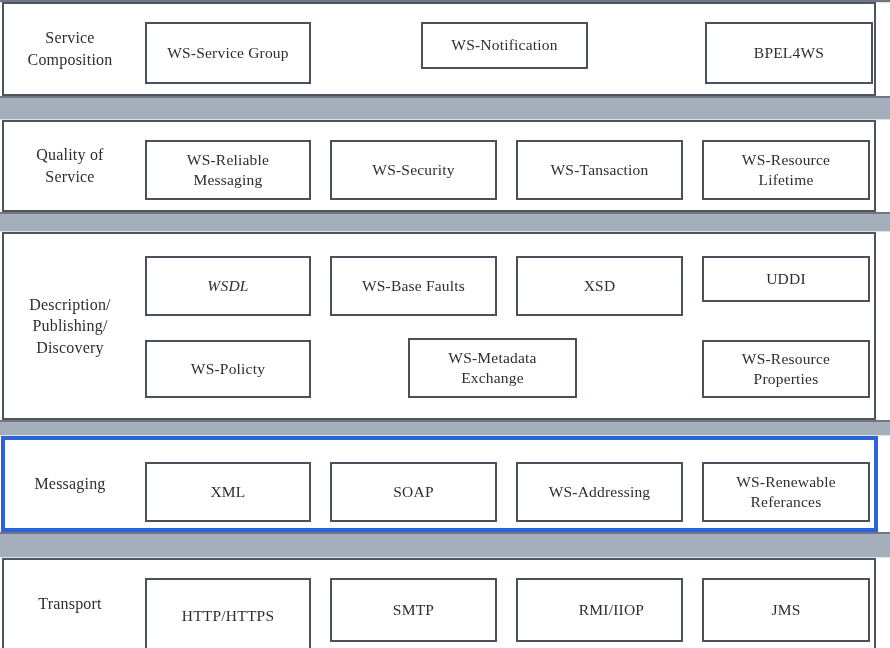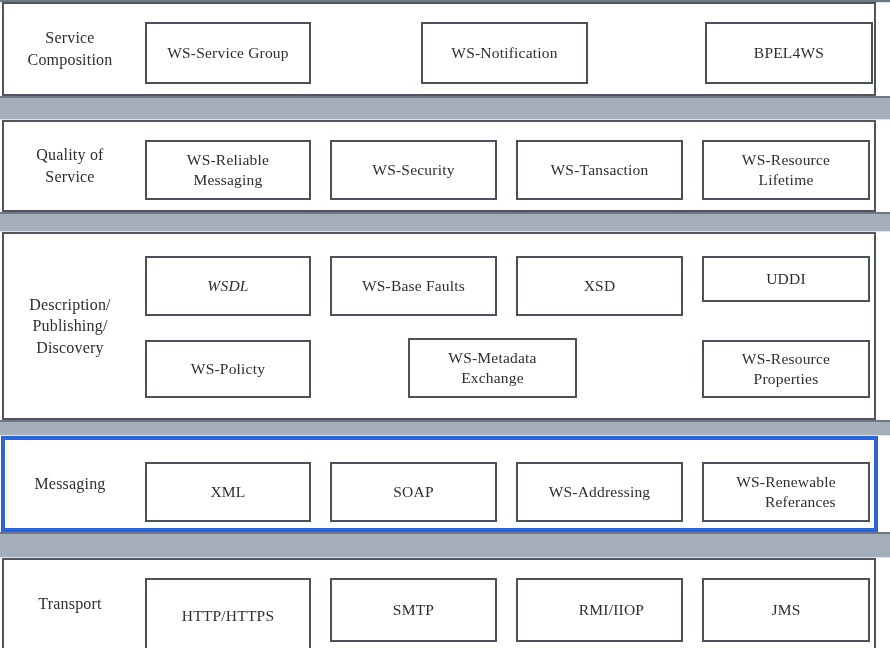--- a/index.html
+++ b/index.html
@@ -48,21 +48,21 @@
 <div id="stage">
     <div class="gap" style="top: 0px; height: 2px;"></div>
     <div class="gap" style="top: 96px; height: 24px;"></div>
     <div class="gap" style="top: 212px; height: 20px;"></div>
     <div class="gap" style="top: 420px; height: 16px;"></div>
     <div class="gap" style="top: 532px; height: 26px;"></div>
     <div class="band" style="top: 2px; height: 94px;"></div>
     <div class="layer-label" style="top: 2px; height: 94px;">Service
 Composition</div>
     <div class="node-box" style="left: 145px; top: 22px; width: 166px; height: 62px;">WS-Service Group</div>
-    <div class="node-box" style="left: 421px; top: 22px; width: 167px; height: 62px;">WS-Notification</div>
+    <div class="node-box" style="left: 421px; top: 22px; width: 167px; height: 47px;">WS-Notification</div>
     <div class="node-box" style="left: 705px; top: 22px; width: 168px; height: 62px;">BPEL4WS</div>
     <div class="band" style="top: 120px; height: 92px;"></div>
     <div class="layer-label" style="top: 120px; height: 92px;">Quality of
 Service</div>
     <div class="node-box" style="left: 145px; top: 140px; width: 166px; height: 60px;">WS-Reliable
 Messaging</div>
     <div class="node-box" style="left: 516px; top: 140px; width: 167px; height: 60px;">WS-Tansaction</div>
     <div class="node-box" style="left: 330px; top: 140px; width: 167px; height: 60px;">WS-Security</div>
     <div class="node-box" style="left: 702px; top: 140px; width: 168px; height: 60px;">WS-Resource
 Lifetime</div>
@@ -77,21 +77,21 @@
     <div class="node-box" style="left: 145px; top: 340px; width: 166px; height: 58px;">WS-Policty</div>
     <div class="node-box" style="left: 408px; top: 338px; width: 169px; height: 60px;">WS-Metadata
 Exchange</div>
     <div class="node-box" style="left: 702px; top: 340px; width: 168px; height: 58px;">WS-Resource
 Properties</div>
     <div class="band highlighted" style="top: 436px; height: 96px;"></div>
     <div class="layer-label" style="top: 436px; height: 96px;">Messaging</div>
     <div class="node-box" style="left: 145px; top: 462px; width: 166px; height: 60px;">XML</div>
     <div class="node-box" style="left: 330px; top: 462px; width: 167px; height: 60px;">SOAP</div>
     <div class="node-box" style="left: 516px; top: 462px; width: 167px; height: 60px;">WS-Addressing</div>
-    <div class="node-box" style="left: 702px; top: 462px; width: 168px; height: 60px; text-align: right;">WS-Renewable
+    <div class="node-box" style="left: 702px; top: 462px; width: 168px; height: 60px;">WS-Renewable
 Referances</div>
     <div class="band" style="top: 558px; height: 92px;"></div>
     <div class="layer-label" style="top: 558px; height: 92px;">Transport</div>
     <div class="node-box" style="left: 145px; top: 578px; width: 166px; height: 76px; font-family: Liberation Serif, serif;">HTTP/HTTPS</div>
     <div class="node-box" style="left: 330px; top: 578px; width: 167px; height: 64px;">SMTP</div>
     <div class="node-box" style="left: 516px; top: 578px; width: 167px; height: 64px; padding-left: 24px;">RMI/IIOP</div>
     <div class="node-box" style="left: 702px; top: 578px; width: 168px; height: 64px;">JMS</div>
   </div>
 
 </body></html>

